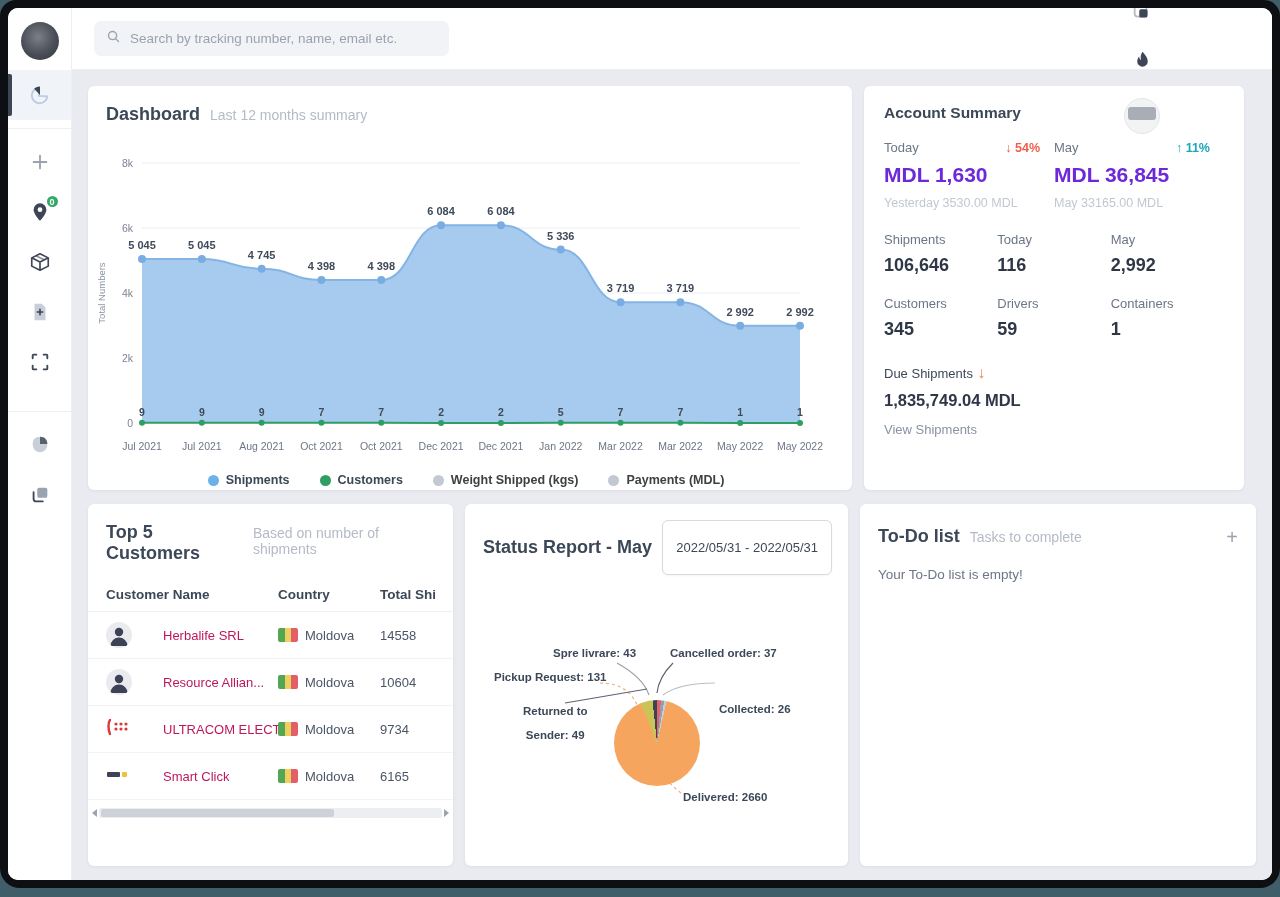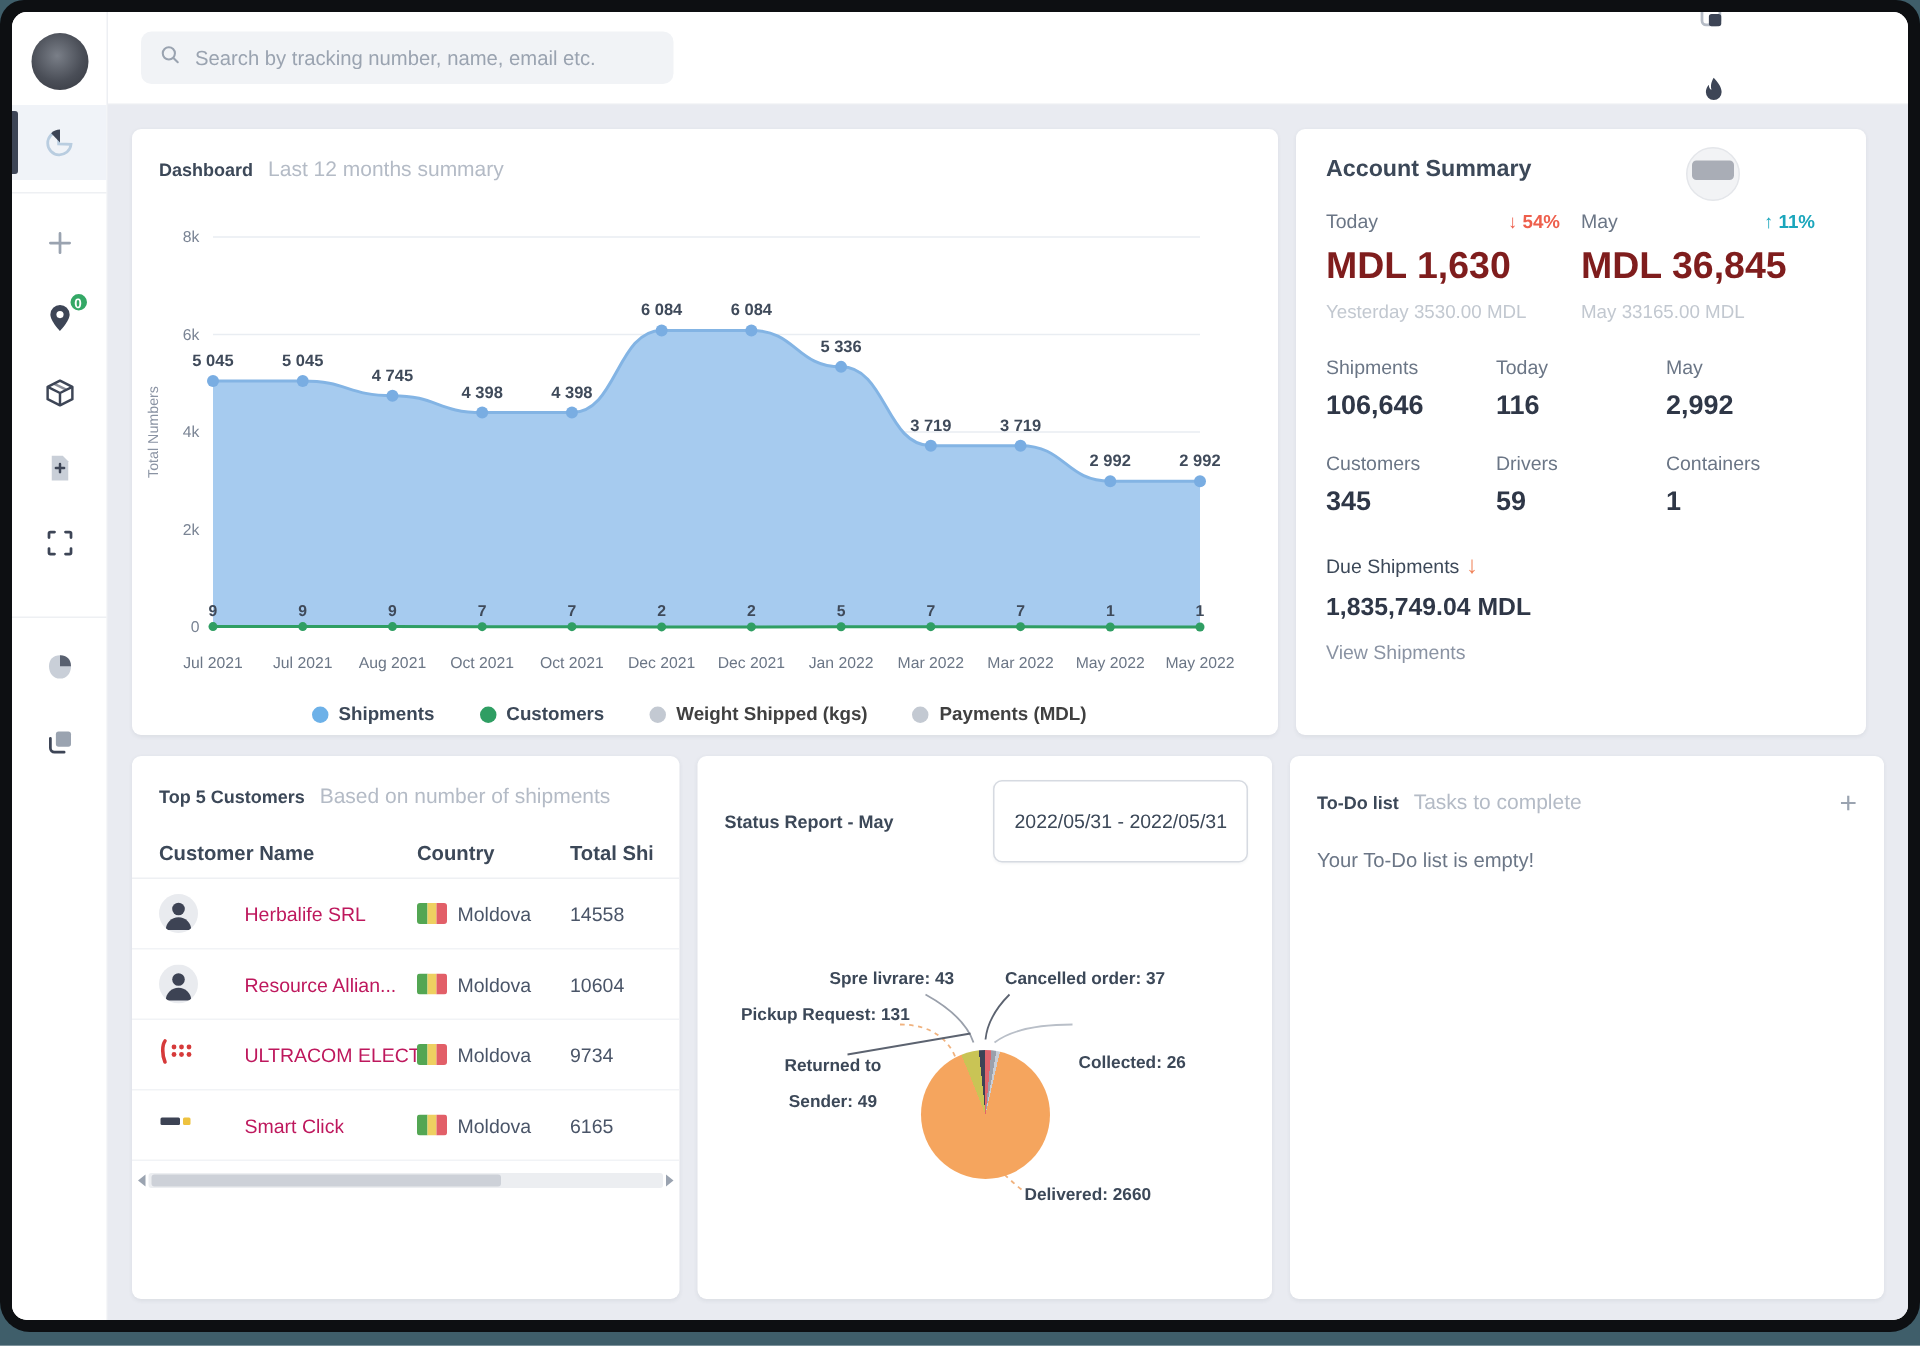--- a/index.html
+++ b/index.html
@@ -35,42 +35,42 @@
   .icon-btn { background:none; border:none; cursor:pointer; display:flex; align-items:center; }
   .avatar { width:36px; height:36px; border-radius:50%; background:#f2f3f5; border:1px solid #e4e6ea; position:relative; cursor:pointer; }
   .avatar::after { content:""; position:absolute; left:3px; top:8px; right:3px; height:13px; border-radius:3px; background:#a9adb6; }
 
   
   .content { flex:1; background:#e9ebf1; padding:16px; overflow:hidden; }
   .row { display:flex; gap:12px; }
   .card { background:#fff; border-radius:6px; box-shadow:0 1px 3px rgba(40,50,70,.07); }
 
   .card-head { display:flex; align-items:baseline; gap:10px; padding:18px 18px 6px 18px; }
-  .card-title { font-size:12px; color:#3c4858; font-weight:bold; }
+  .card-title { font-size:18px; color:#3c4858; font-weight:bold; }
   .card-sub { font-size:14px; color:#b4bbc6; }
 
   
   .chart-card { width:764px; height:404px; }
   .chart-wrap { padding:4px 14px 0 6px; }
   .legend { display:flex; justify-content:center; gap:30px; margin-top:4px; }
   .legend-item { display:flex; align-items:center; gap:7px; font-size:12.5px; font-weight:bold; color:#3c4858; cursor:pointer; }
   .legend-item.disabled { color:#404040; }
   .ldot { width:11px; height:11px; border-radius:50%; }
   .ldot.blue { background:#6db1e8; } .ldot.green { background:#2f9e63; } .ldot.gray { background:#c3c9d2; }
 
   
   .summary-card { width:380px; height:404px; padding:0 20px; }
   .sum-title { font-size:15.5px; color:#3c4858; font-weight:bold; padding:18px 0 4px 0; }
   .sum-grid { display:flex; }
   .sum-col { width:50%; padding-top:14px; }
   .lab { font-size:13px; color:#6b7686; }
   .lab-row { display:flex; align-items:center; }
   .trend { font-size:12.5px; font-weight:bold; margin-left:auto; margin-right:14px; }
   .trend.down { color:#ee5f4c; } .trend.up { color:#1ba6bc; }
-  .big-amount { font-size:25px; font-weight:bold; color:#7f1d1d; margin-top:8px; }
+  .big-amount { font-size:21px; font-weight:bold; color:#6d28d9; margin-top:8px; }
   .sub-amount { font-size:12.5px; color:#c2c8d0; margin-top:9px; }
   .stats { display:flex; flex-wrap:wrap; margin-top:22px; }
   .stat { width:33.33%; margin-bottom:20px; }
   .stat .lab { margin-bottom:8px; display:block; }
   .stat-val { font-size:18px; font-weight:bold; color:#2f3747; }
   .pd-row { display:flex; margin-top:4px; }
   .pd-col { width:50%; }
   .pd-lab { font-size:13px; color:#3c4858; }
   .pd-arrow-up { color:#1ba6bc; font-weight:bold; } .pd-arrow-down { color:#f0855c; font-weight:bold; }
   .pd-val { font-size:16.5px; font-weight:bold; color:#2f3747; margin-top:9px; }

